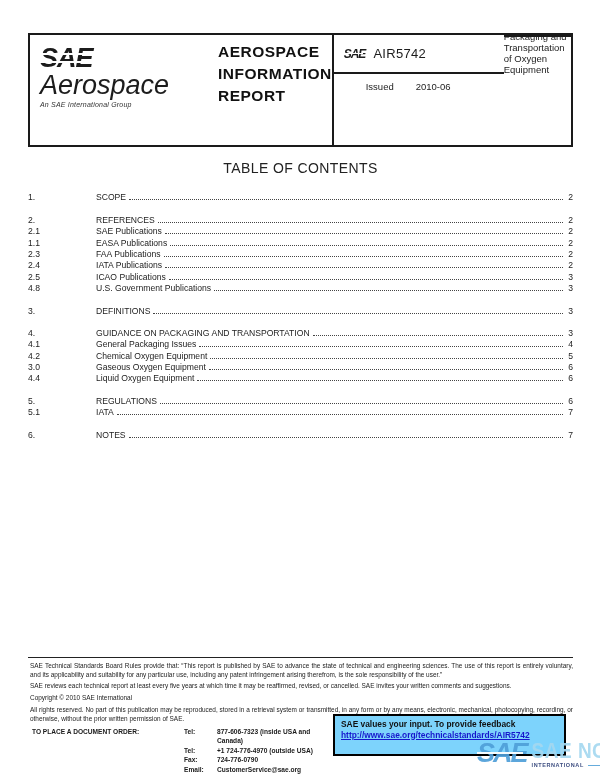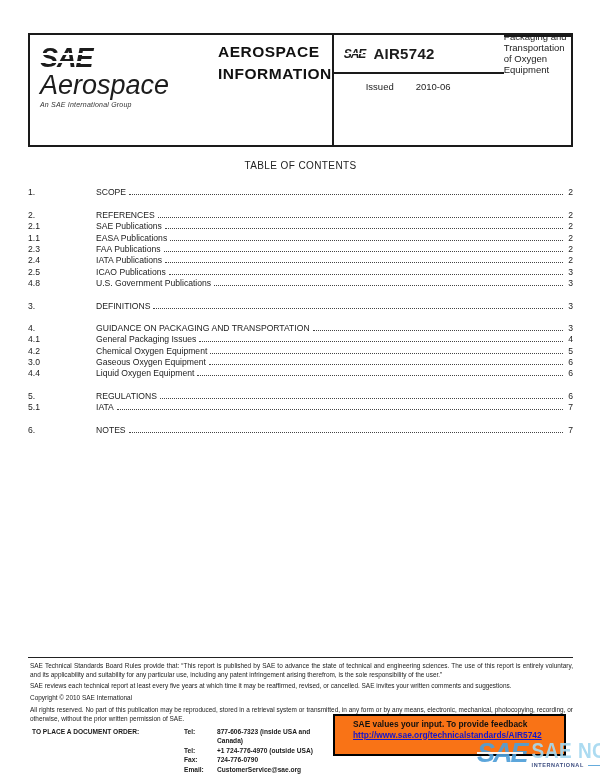--- a/index.html
+++ b/index.html
@@ -34,31 +34,31 @@
   .cell-doctype {
     flex:1; padding-top:6px; font-weight:bold; font-size:15.5px;
     line-height:22px; letter-spacing:0.5px; color:#111;
   }
   .cell-right { width:172px; border-left:2px solid #1a1a1a; display:flex; flex-direction:column; }
   .ref-row { height:39px; border-bottom:2px solid #1a1a1a; display:flex; align-items:center; gap:8px; padding:0 10px; }
   .sae-word.small { font-size:12px; }
   .sae-word.small::before {
     content:""; position:absolute; left:0; right:2px; height:1px; background:#fff; top:5px;
   }
-  .ref-num { font-weight:bold; font-size:15px; letter-spacing:0.3px;text-align:center; }
+  .ref-num { font-weight:normal; font-size:13px; letter-spacing:0.3px;text-align:center; }
   .issued-row { flex:1; display:flex; padding:7px 10px 0 10px; font-size:9.5px;text-align:center; }
   .issued-label { width:72px; }
   .header-title-bar {
     height:34px; border-top:2px solid #1a1a1a; display:flex;
     align-items:center; justify-content:center; font-size:9.5px;
   }
 
   
   .toc { position:absolute; left:28px; top:160px; width:545px; }
-  .toc-heading { text-align:center; font-size:10px; letter-spacing:0.4px; margin-bottom:15px; color:#222; }
+  .toc-heading { text-align:center; font-size:14px; letter-spacing:0.4px; margin-bottom:15px; color:#222; }
   .toc-row { display:flex; align-items:flex-end; height:11.4px; font-size:8.6px; color:#222; }
   .toc-row.gap { margin-top:11px; }
   .toc-num { width:68px; flex:none; }
   .toc-title { flex:none; white-space:nowrap; }
   .toc-leader { flex:1; border-bottom:1.3px dotted #444; margin:0 2px 2px 3px; }
   .toc-page { flex:none; width:8px; text-align:right; }
 
   
   .footer-rule { position:absolute; left:28px; top:657px; width:545px; border-top:1px solid #222; }
   .footnotes { position:absolute; left:30px; top:662px; width:543px; font-size:6.45px; line-height:8.6px; color:#222; }
@@ -69,23 +69,23 @@
     position:absolute; left:32px; top:727px; width:300px;
     font-size:6.6px; line-height:9.4px; font-weight:bold; color:#1a1a1a;
   }
   .order-row { display:flex; }
   .order-label { width:152px; flex:none; }
   .order-key { width:33px; flex:none; }
   .order-val { flex:1; }
 
   .feedback-box {
     position:absolute; left:333px; top:714px; width:233px; height:42px;
-    border:2px solid #000; padding:3px 18px;
+    border:2px solid #000; padding:3px 6px;
     font-size:8.4px; font-weight:bold; line-height:10.5px; color:#111;
-    background:#f97316;
+    background:#7dd3fc;
   }
   .feedback-link { color:#1616cc; text-decoration:underline; cursor:pointer; }
 
   
   .watermark {
     position:absolute; left:477px; top:740px; display:flex; gap:5px;
     opacity:0.92; pointer-events:none;
   }
   .wm-logo {
     font-size:27px; font-weight:bold; font-style:italic; letter-spacing:-2px;
@@ -109,20 +109,21 @@
 
   <div class="header-box">
     <div class="header-top">
       <div class="cell-logo">
         <span class="sae-word big">SAE</span><span class="aero-word">Aerospace</span>
         <div class="logo-sub">An SAE International Group</div>
       </div>
       <div class="cell-doctype">
         <div>AEROSPACE</div>
         <div>INFORMATION</div>
+        <div>REPORT</div>
       </div>
       <div class="cell-right">
         <div class="ref-row">
           <span class="sae-word small">SAE</span>
           <span class="ref-num">AIR5742</span>
         </div>
         <div class="issued-row">
           <span class="issued-label">Issued</span>
           <span>2010-06</span>
         </div>

